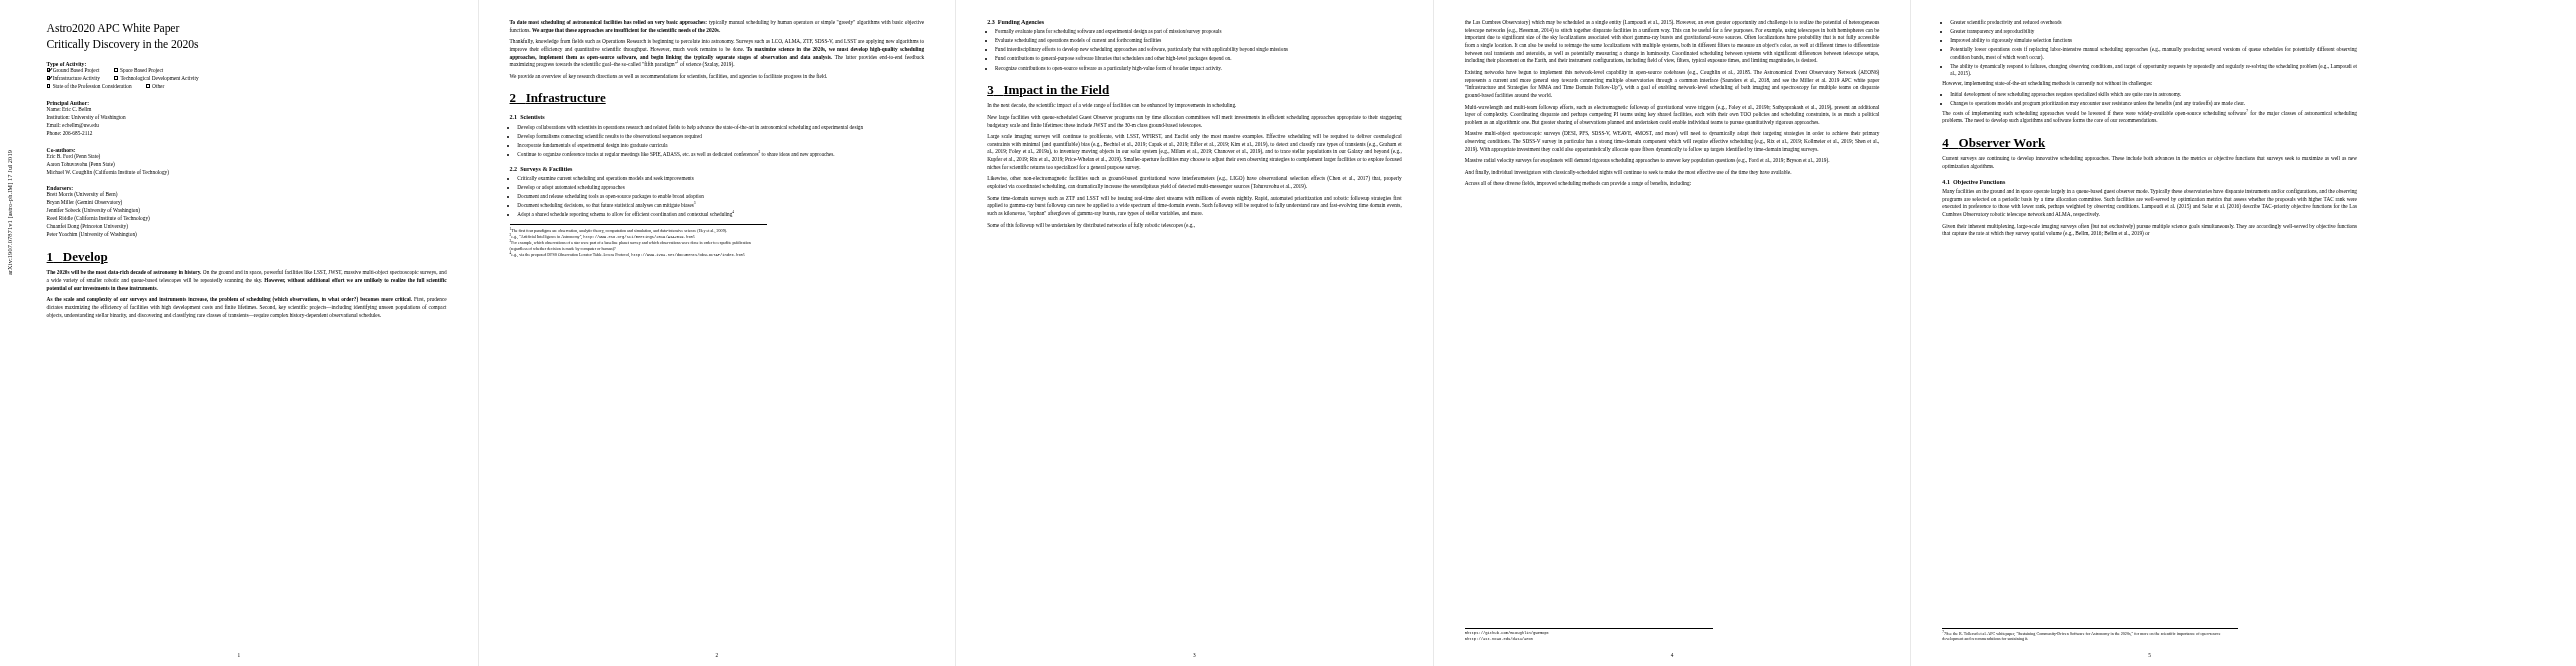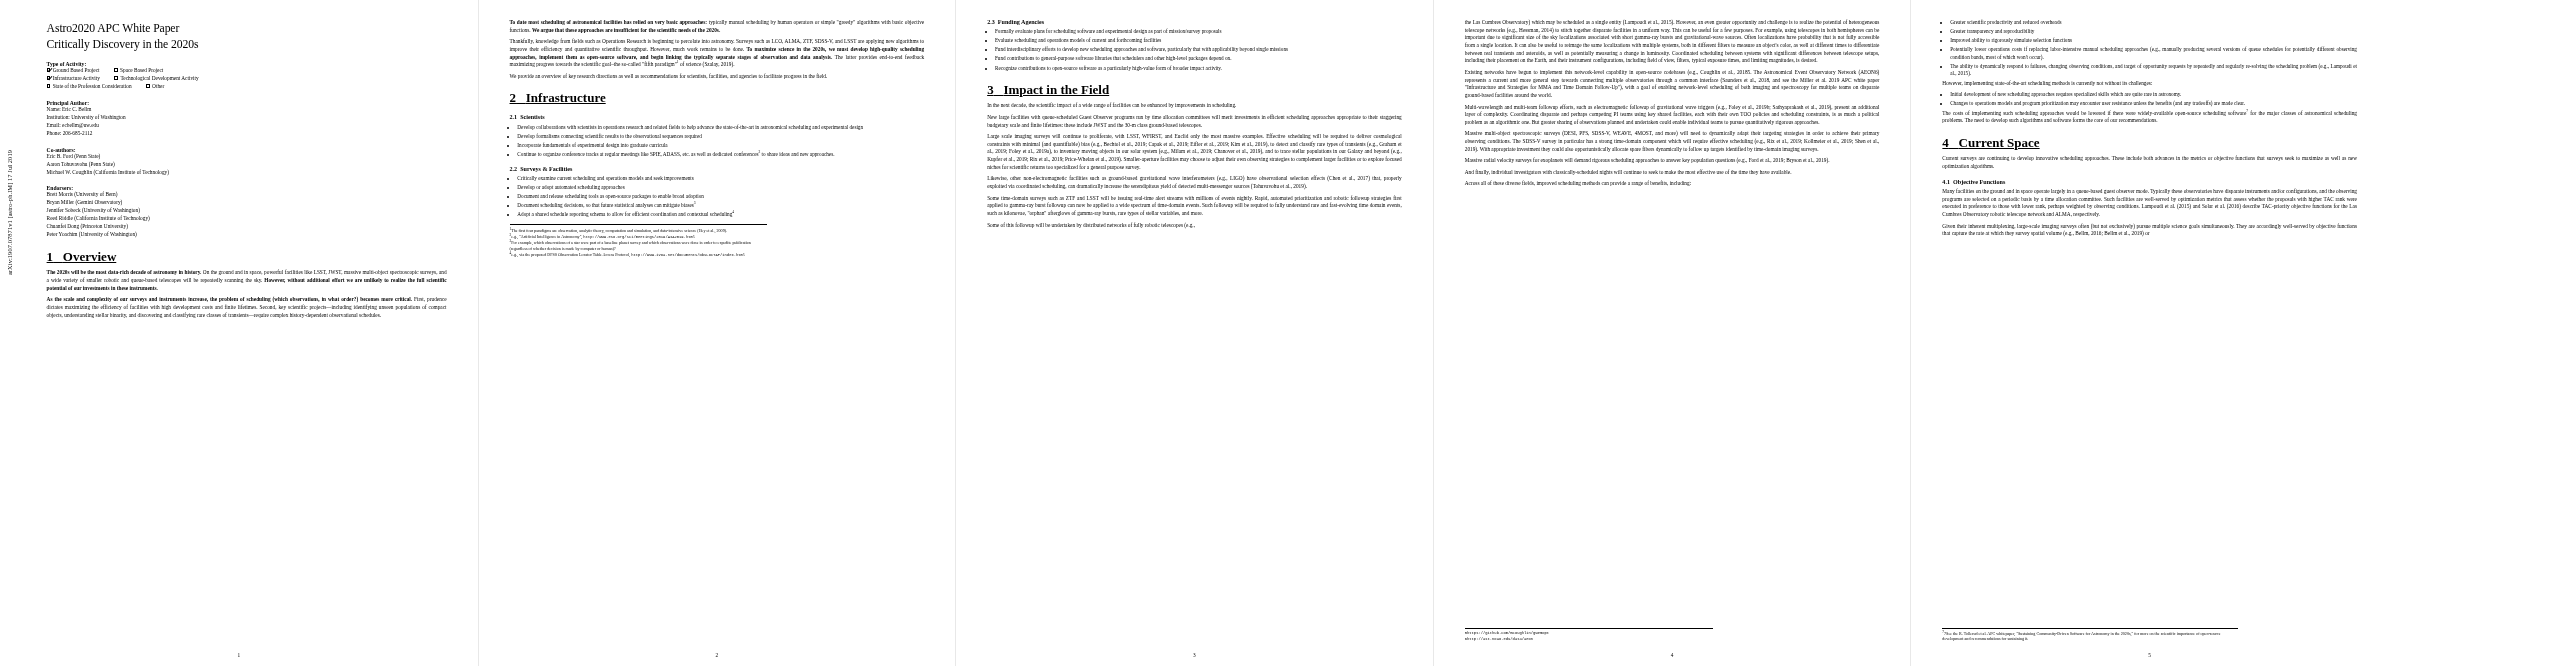--- a/index.html
+++ b/index.html
@@ -117,21 +117,21 @@
         <div class="lbl">Endorsers:</div>
         <div class="names">Brett Morris (University of Bern)</div>
         <div class="names">Bryan Miller (Gemini Observatory)</div>
         <div class="names">Jennifer Sobeck (University of Washington)</div>
         <div class="names">Reed Riddle (California Institute of Technology)</div>
         <div class="names">Chuanfei Dong (Princeton University)</div>
         <div class="names">Peter Yoachim (University of Washington)</div>
       </div>
 
       <h2 class="sec">
-        <span>1</span>&nbsp;&nbsp;&nbsp;<span>Overview</span>
+        <span>1</span>&nbsp;&nbsp;&nbsp;<span>Develop</span>
       </h2>
 
       <p class="para">
         <span class="bold">The 2020s will be the most data-rich decade of astronomy in history.</span>
         <span> On the ground and in space, powerful facilities like LSST, JWST, massive multi-object spectroscopic surveys, and a wide variety of smaller robotic and queue-based telescopes will be repeatedly scanning the sky. </span>
         <span class="bold">However, without additional effort we are unlikely to realize the full scientific potential of our investments in these instruments.</span>
       </p>
 
       <p class="para">
         <span class="bold">As the scale and complexity of our surveys and instruments increase, the problem of scheduling (which observations, in what order?) becomes more critical.</span>
@@ -249,21 +249,21 @@
     <ul class="bul">
       <li>Initial development of new scheduling approaches requires specialized skills which are quite rare in astronomy.</li>
       <li>Changes to operations models and program prioritization may encounter user resistance unless the benefits (and any tradeoffs) are made clear.</li>
     </ul>
 
     <p class="para">
       <span>The costs of implementing such scheduling approaches would be lowered if there were widely-available open-source scheduling software<sup>7</sup> for the major classes of astronomical scheduling problems. The need to develop such algorithms and software forms the core of our recommendations.</span>
     </p>
 
     <h2 class="sec">
-      <span>4</span>&nbsp;&nbsp;&nbsp;<span>Current Space</span>
+      <span>4</span>&nbsp;&nbsp;&nbsp;<span>Observer Work</span>
     </h2>
 
     <p class="para">Current surveys are continuing to develop innovative scheduling approaches. These include both advances in the metrics or objective functions that surveys seek to maximize as well as new optimization algorithms.</p>
 
     <h3 class="sub">
       <span>4.1</span>&nbsp;&nbsp;<span>Objective Functions</span>
     </h3>
 
     <p class="para">Many facilities on the ground and in space operate largely in a queue-based guest observer mode. Typically these observatories have disparate instruments and/or configurations, and the observing programs are selected on a periodic basis by a time allocation committee. Such facilities are well-served by optimization metrics that assess whether the proposals with higher TAC rank were executed in preference to those with lower rank, perhaps weighted by observing conditions. Lampoudi et al. (2015) and Solar et al. (2016) describe TAC-priority objective functions for the Las Cumbres Observatory robotic telescope network and ALMA, respectively.</p>
     <p class="para">Given their inherent multiplexing, large-scale imaging surveys often (but not exclusively) pursue multiple science goals simultaneously. They are accordingly well-served by objective functions that capture the rate at which they survey spatial volume (e.g., Bellm, 2016; Bellm et al., 2019) or</p>

